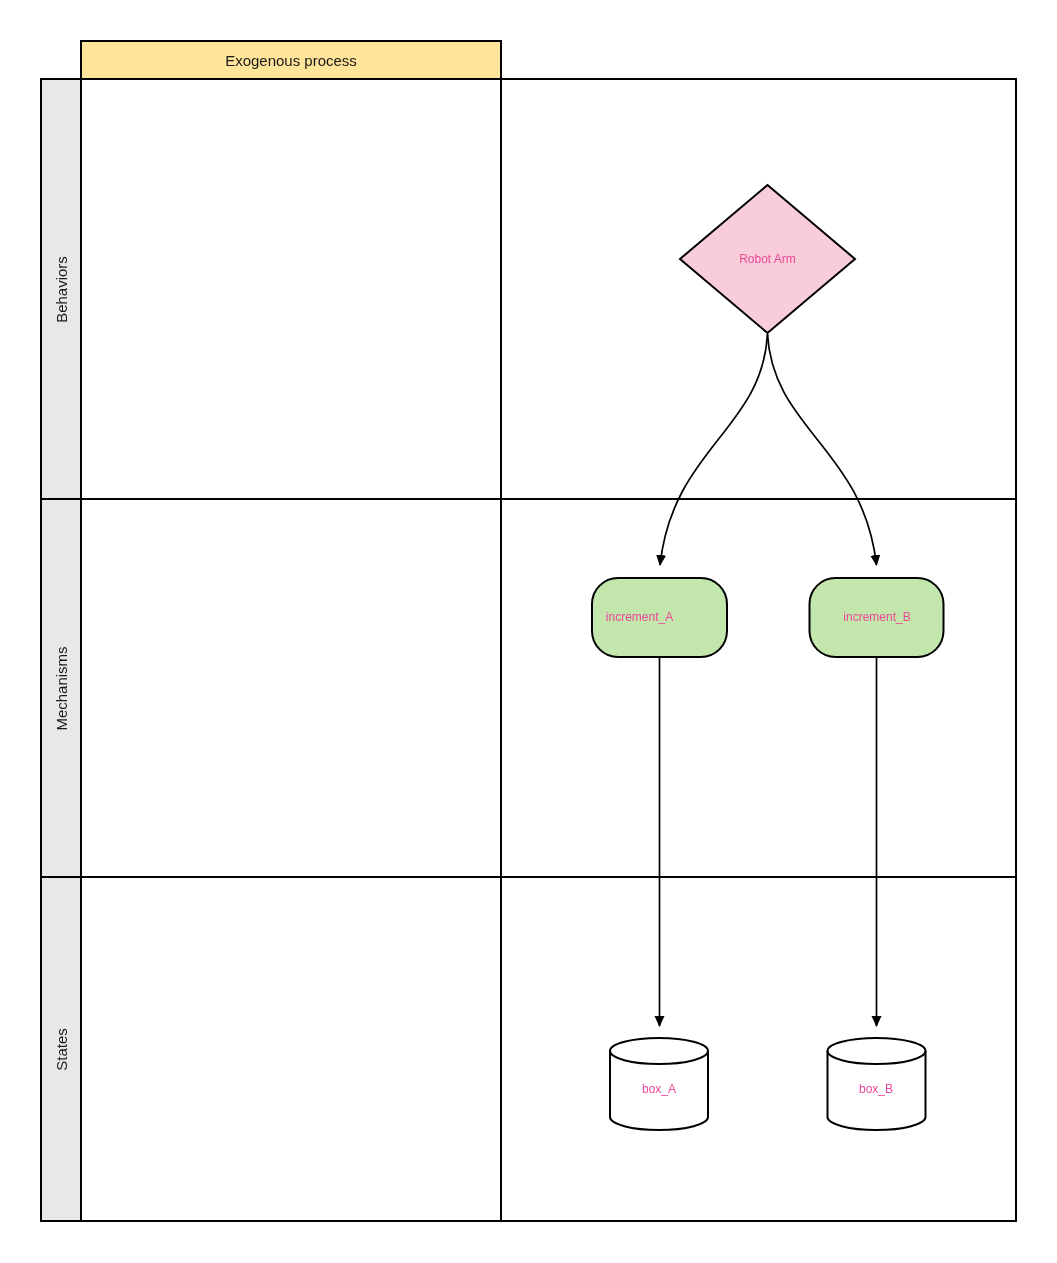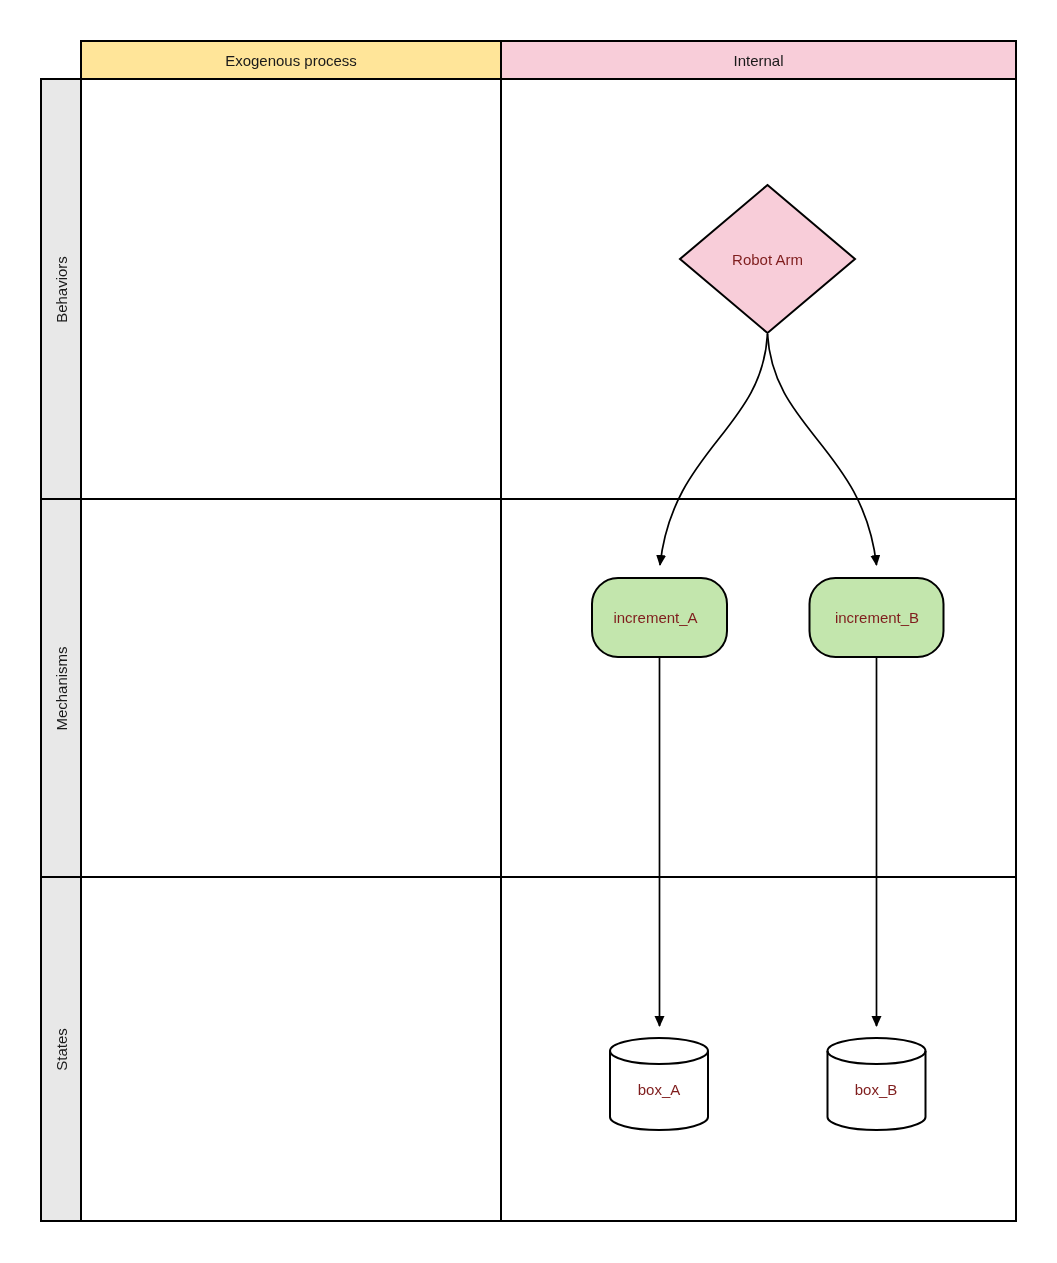--- a/index.html
+++ b/index.html
@@ -42,36 +42,33 @@
     position: absolute;
     left: 0; top: 0;
     width: 1057px; height: 1263px;
     pointer-events: none;
   }
   .node-label {
     position: absolute;
     display: flex;
     align-items: center;
     justify-content: center;
-    font-size: 15px;
-    color: #7f1d1d;
+    font-size: 12px;
+    color: #ec4899;
     text-align: center;
     pointer-events: none;
   }
 </style>
 </head>
 <body>
 
 <div class="canvas">
 
   <div class="cell hdr hdr-yellow" style="left: 80px; top: 40px; width: 422px; height: 40px; background: rgb(255, 229, 153);">
     <span>Exogenous process</span>
-  </div>
-  <div class="cell hdr hdr-pink" style="left: 500px; top: 40px; width: 517px; height: 40px; background: rgb(248, 205, 217);">
-    <span>Internal</span>
   </div>
 
   <div class="cell rowlabel" style="left: 40px; top: 78px; width: 42px; height: 422px; background: rgb(232, 232, 232);">
     <span>Behaviors</span>
   </div>
   <div class="cell rowlabel" style="left: 40px; top: 498px; width: 42px; height: 380px; background: rgb(232, 232, 232);">
     <span>Mechanisms</span>
   </div>
   <div class="cell rowlabel" style="left: 40px; top: 876px; width: 42px; height: 346px; background: rgb(232, 232, 232);">
     <span>States</span>
@@ -107,18 +104,18 @@
       <path d="M 610 1051 A 49 13 0 0 0 708 1051" stroke="#000000" stroke-width="2" fill="none"></path>
     </g>
 
     <g>
       <path d="M 827.5 1051 A 49 13 0 0 1 925.5 1051 L 925.5 1117 A 49 13 0 0 1 827.5 1117 Z" stroke="#000000" stroke-width="2" fill="#ffffff"></path>
       <path d="M 827.5 1051 A 49 13 0 0 0 925.5 1051" stroke="#000000" stroke-width="2" fill="none"></path>
     </g>
   </svg>
 
   <div class="node-label" style="left:680px; top:248px; width:175px; height:22px;">Robot Arm</div>
-  <div class="node-label" style="left:588px; top:606px; width:135px; height:22px;">increment_A</div>
+  <div class="node-label" style="left:572px; top:606px; width:135px; height:22px;">increment_A</div>
   <div class="node-label" style="left:809px; top:606px; width:136px; height:22px;">increment_B</div>
   <div class="node-label" style="left:610px; top:1078px; width:98px; height:22px;text-align:right;">box_A</div>
   <div class="node-label" style="left:827px; top:1078px; width:98px; height:22px;">box_B</div>
 
 </div>
 
 </body></html>

